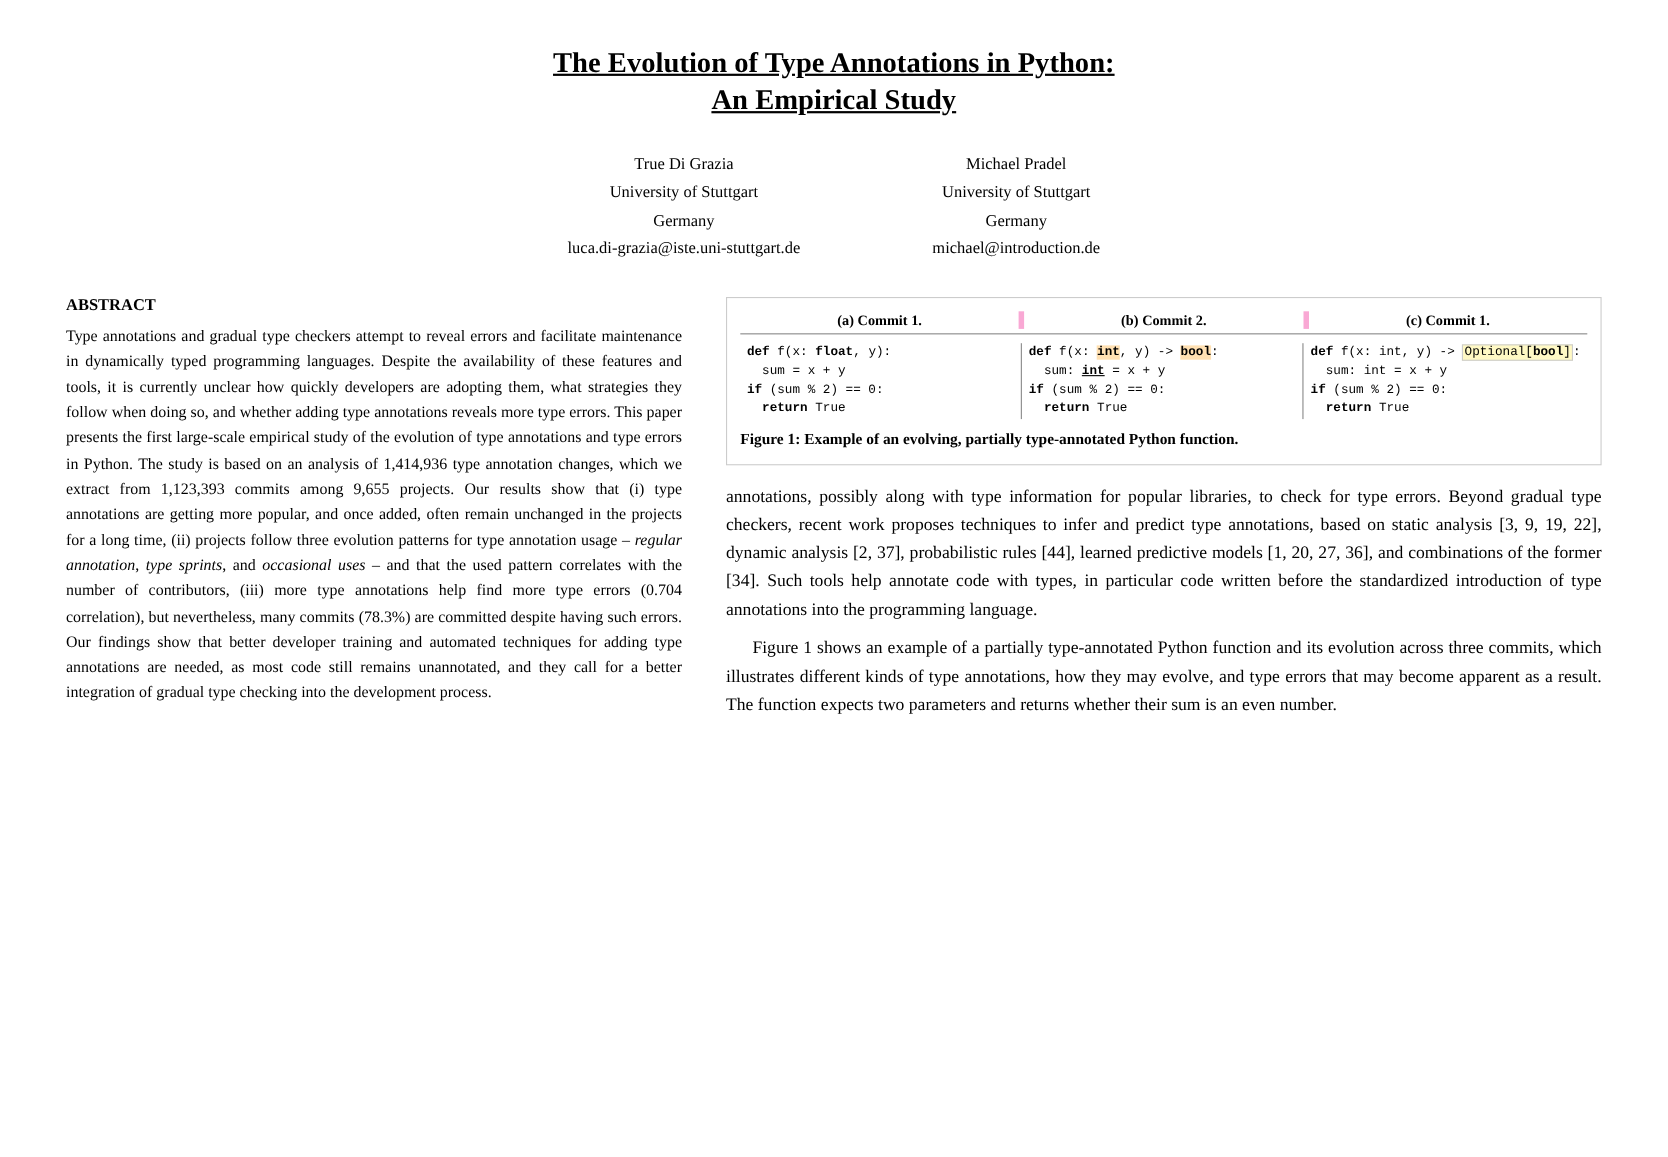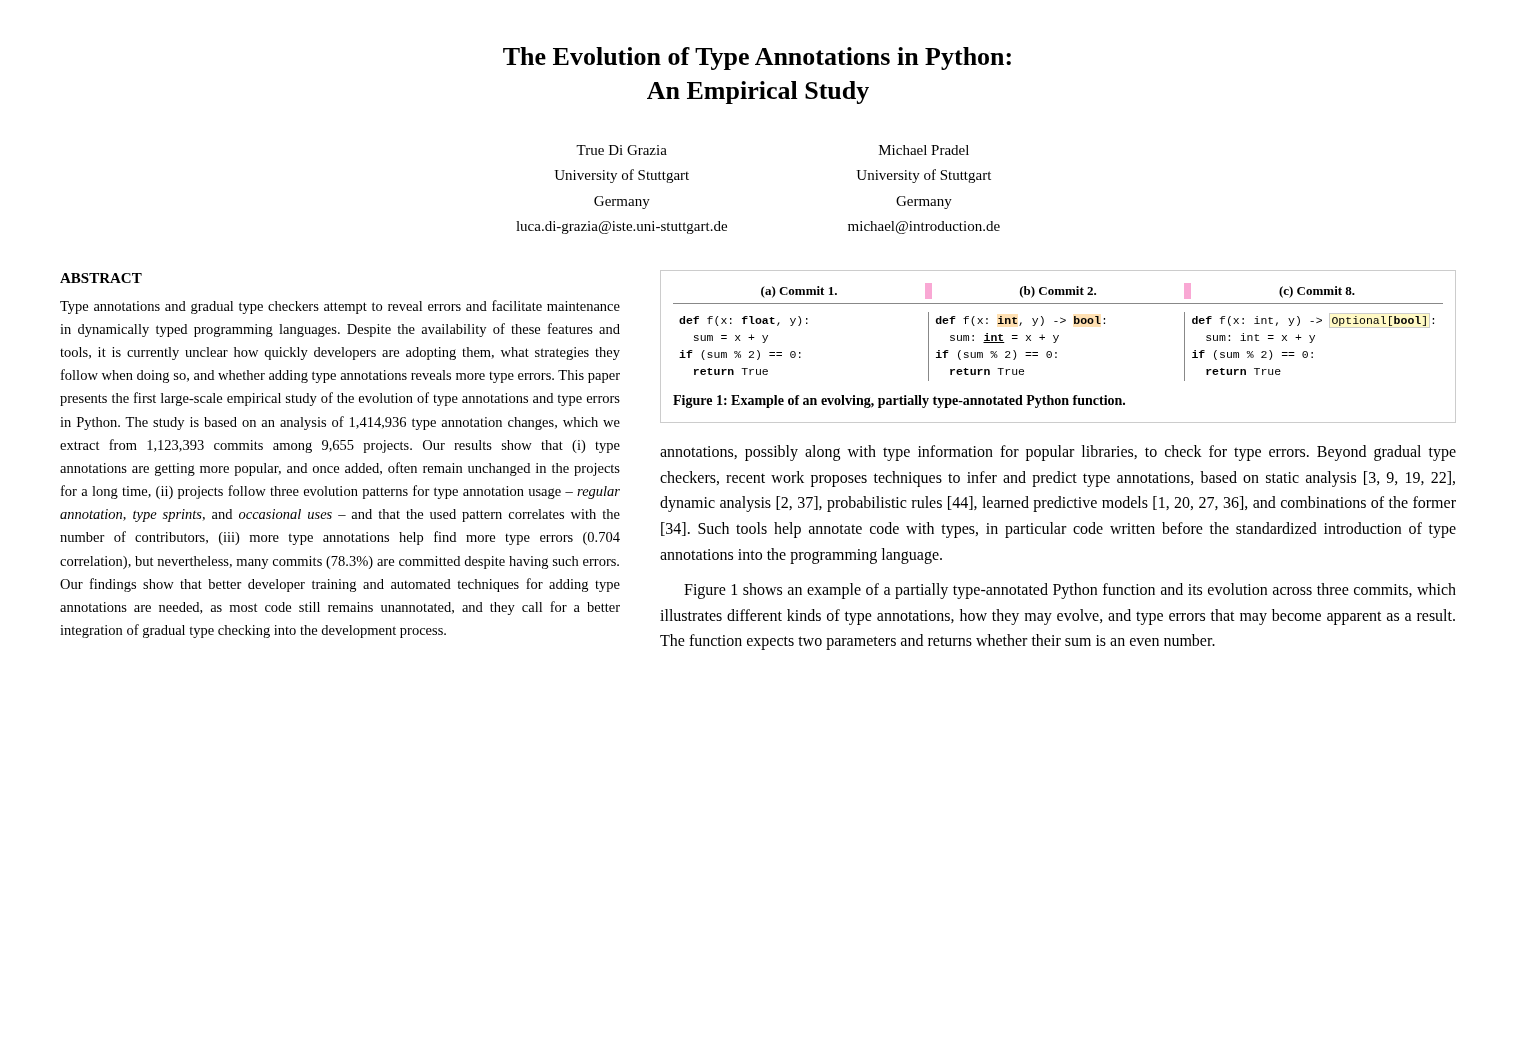--- a/index.html
+++ b/index.html
@@ -8,20 +8,21 @@
       font-family: 'Times New Roman', Times, serif;
       font-size: 15px;
       color: #000;
       padding: 40px 60px;
       max-width: 1516px;
       margin: 0 auto;
     }
     .title-section {
       text-align: center;
       margin-bottom: 30px;
+      text-decoration: underline;
     }
     .main-title {
       font-size: 26px;
       font-weight: bold;
       line-height: 1.3;
       margin-bottom: 30px;
     }
     .authors-row {
       display: flex;
       justify-content: center;
@@ -67,21 +68,21 @@
     .figure-header-row {
       display: flex;
       border-bottom: 1px solid #888;
       margin-bottom: 8px;
       padding-bottom: 4px;
     }
     .commit-col {
       flex: 1;
       font-weight: bold;
       text-align: center;
-      border-right: 7px solid #f9a8d4;
+      border-right: 5px solid #f9a8d4;
       padding: 0 6px;
       font-size: 13px;
     }
     .commit-col:last-child {
       border-right: none;
     }
     .commit-code-row {
       display: flex;
     }
     .code-block {
@@ -162,21 +163,21 @@
     <div class="abstract-text">
       Type annotations and gradual type checkers attempt to reveal errors and facilitate maintenance in dynamically typed programming languages. Despite the availability of these features and tools, it is currently unclear how quickly developers are adopting them, what strategies they follow when doing so, and whether adding type annotations reveals more type errors. This paper presents the first large-scale empirical study of the evolution of type annotations and type errors in Python. The study is based on an analysis of 1,414,936 type annotation changes, which we extract from 1,123,393 commits among 9,655 projects. Our results show that (i) type annotations are getting more popular, and once added, often remain unchanged in the projects for a long time, (ii) projects follow three evolution patterns for type annotation usage – <em>regular annotation</em>, <em>type sprints</em>, and <em>occasional uses</em> – and that the used pattern correlates with the number of contributors, (iii) more type annotations help find more type errors (0.704 correlation), but nevertheless, many commits (78.3%) are committed despite having such errors. Our findings show that better developer training and automated techniques for adding type annotations are needed, as most code still remains unannotated, and they call for a better integration of gradual type checking into the development process.
     </div>
   </div>
 
   <div class="right-col">
     <div class="figure-box">
       <div class="figure-header-row">
         <div class="commit-col">(a) Commit 1.</div>
         <div class="commit-col">(b) Commit 2.</div>
-        <div class="commit-col">(c) Commit 8.</div>
+        <div class="commit-col">(c) Commit 1.</div>
       </div>
       <div class="commit-code-row">
 
         <div class="code-block"><span class="code-kw">def</span> f(x: <span class="code-bold">float</span>, y):
   sum = x + y
 <span class="code-kw">if</span> (sum % 2) == 0:
   <span class="code-kw">return</span> True</div>
 
         <div class="code-block"><span class="code-kw">def</span> f(x: <span class="code-highlight-box">int</span>, y) -&gt; <span class="code-highlight-box">bool</span>:
   sum: <span class="code-underline code-bold">int</span> = x + y

